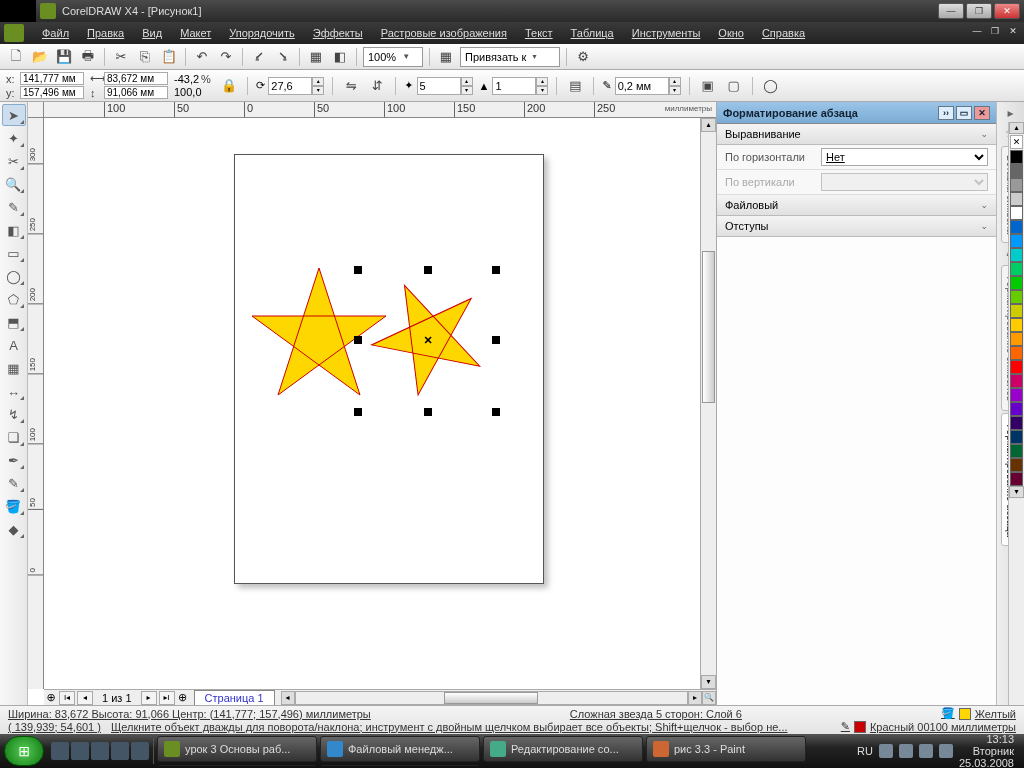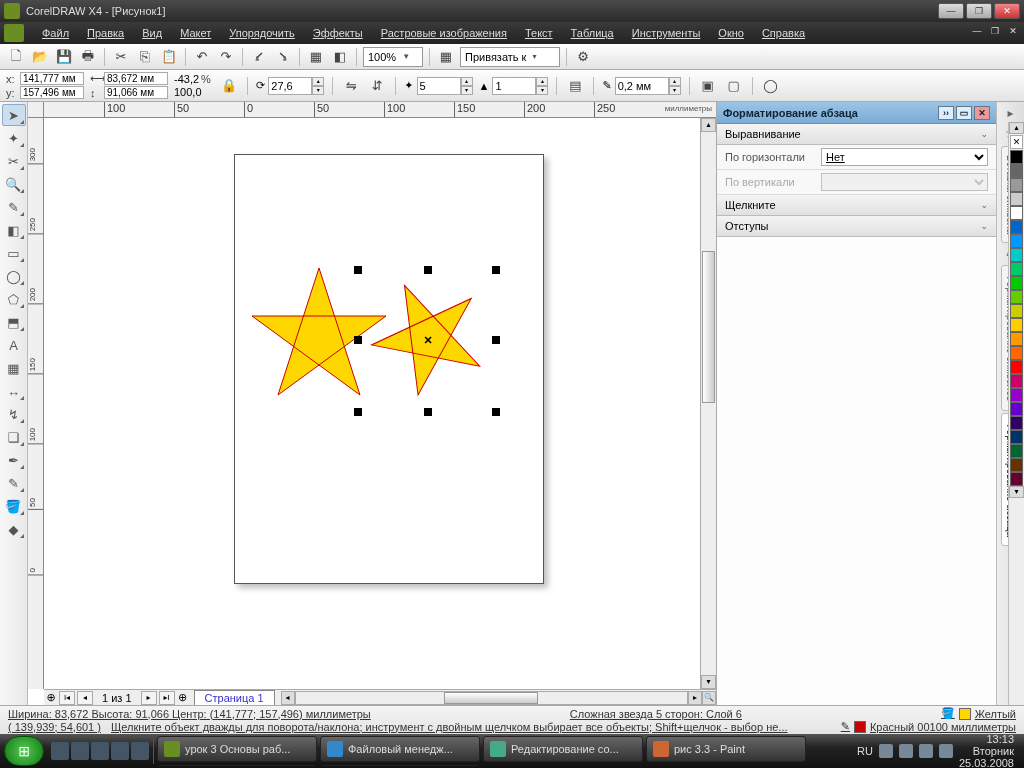--- a/index.html
+++ b/index.html
@@ -1,18 +1,18 @@
 <!DOCTYPE html>
 <html><head>
 <meta charset="utf-8">
 <style>
 * { margin: 0; padding: 0; box-sizing: border-box; font-family: Tahoma, sans-serif; font-size: 11px; }
 body { width: 1024px; height: 768px; overflow: hidden; background: #000; position: relative; }
 
-.titlebar { height: 22px; background: linear-gradient(#4a4a4a, #2a2a2a); display: flex; align-items: center; padding: 0 4px; color: #ddd; }
+.titlebar { height: 22px; background: linear-gradient(#4a4a4a, #2a2a2a); display: flex; align-items: center; padding: 0 4px; color: #ddd; margin-left: 36px; }
 .titlebar .app-icon { width: 16px; height: 16px; background: #6b8e23; border-radius: 2px; margin-right: 6px; }
 .titlebar .title { flex: 1; }
 .titlebar .win-btns { display: flex; gap: 2px; }
 .titlebar .win-btn { width: 26px; height: 16px; background: linear-gradient(#ddd,#aaa); border: 1px solid #555; border-radius: 2px; font-size: 9px; text-align: center; line-height: 14px; color: #333; }
 .titlebar .win-btn.close { background: linear-gradient(#e88,#c33); color: #fff; }
 
 .menubar { height: 22px; background: linear-gradient(#3a3a3a,#222); display: flex; align-items: center; padding: 0 4px; gap: 2px; color: #ddd; }
 .menubar .logo { width: 20px; height: 18px; background: #6b8e23; border-radius: 2px; margin-right: 8px; }
 .menubar .mi { padding: 3px 8px; text-decoration: underline; cursor: pointer; }
 .menubar .spacer { flex: 1; }
@@ -371,21 +371,21 @@
       </div>
       <div class="docker-row">
         <span class="lbl">По горизонтали</span>
         <select><option>Нет</option></select>
       </div>
       <div class="docker-row disabled">
         <span class="lbl">По вертикали</span>
         <select disabled=""><option></option></select>
       </div>
       <div class="docker-sec">
-        <span>Щелкните</span>
+        <span>Файловый</span>
           <span class="sp" style="flex:1"></span>
           <span class="chv">⌄</span>
       </div>
       <div class="docker-sec">
         <span>Отступы</span>
           <span class="sp" style="flex:1"></span>
           <span class="chv">⌄</span>
       </div>
       <div class="docker-body"></div>
     </div>

